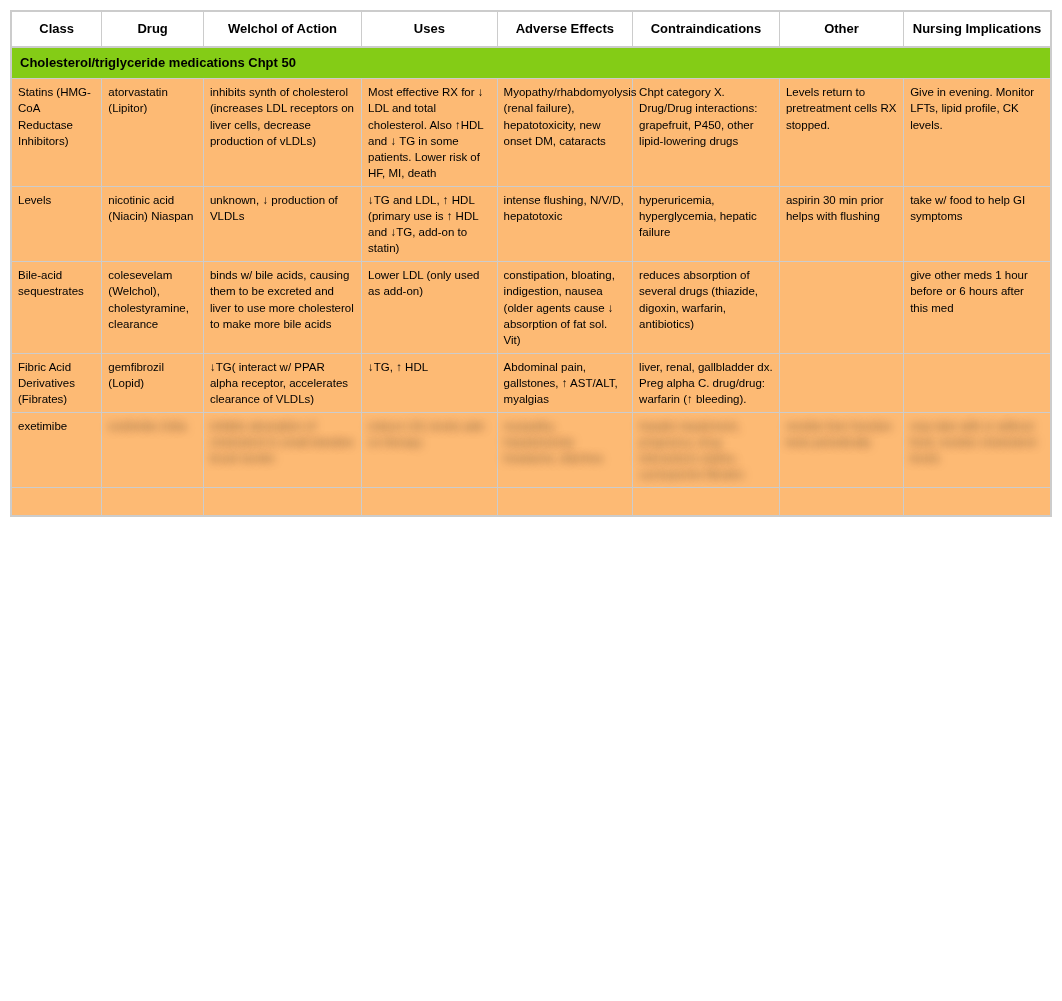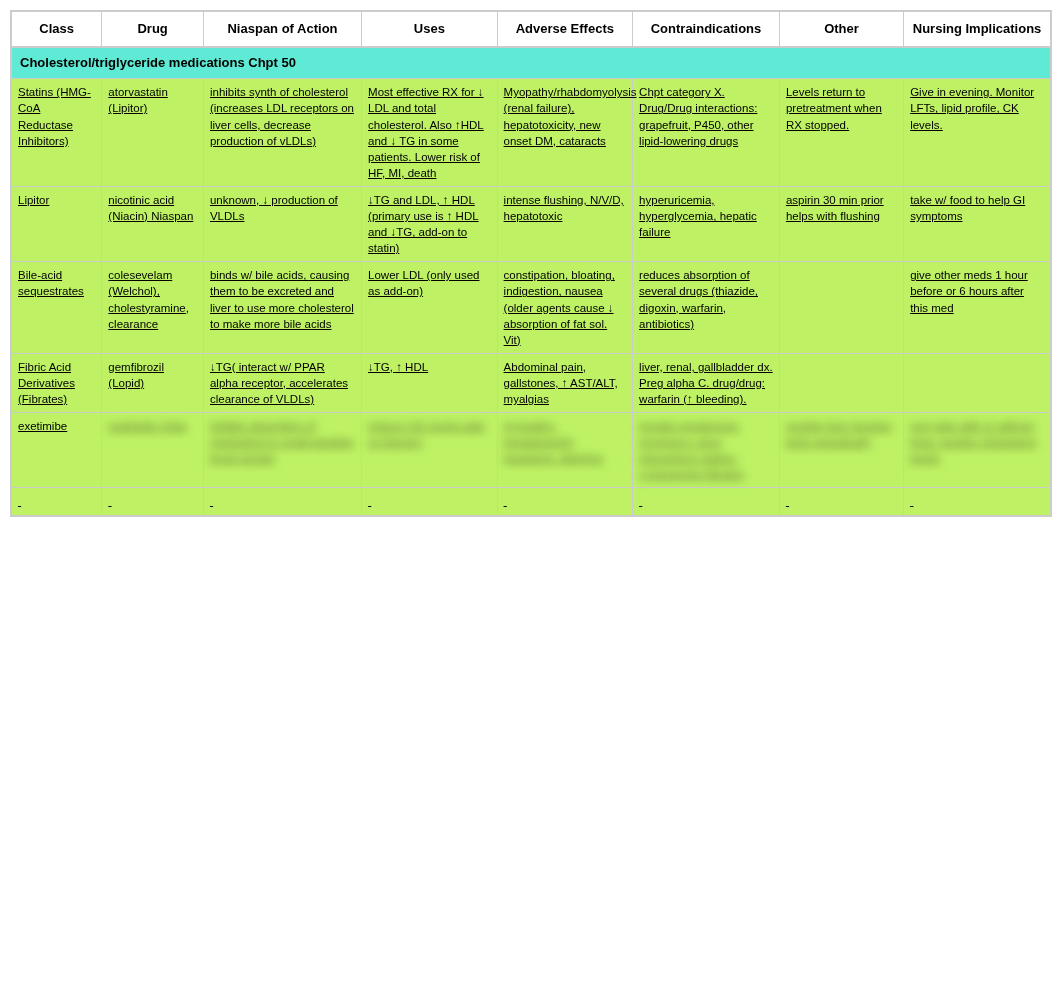--- a/index.html
+++ b/index.html
@@ -26,29 +26,28 @@
       line-height: 1.4;
     }
     thead tr th {
       background: #fff;
       font-weight: bold;
       font-size: 13px;
       padding: 8px 6px;
       border-bottom: 2px solid #ccc;
     }
     .section-header td {
-      background: #5eead4;
+      background: #84cc16;
       font-weight: bold;
       font-size: 13px;
       padding: 6px 8px;
       border-top: 2px solid #ccc;
     }
     tbody tr:not(.section-header) td {
-      background: #bef264;
-      text-decoration: underline;
+      background: #fdba74;
     }
     .blurred {
       color: transparent;
       text-shadow: 0 0 8px rgba(0,0,0,0.5);
       user-select: none;
     }
     col.col-class { width: 8%; }
     col.col-drug { width: 9%; }
     col.col-moa { width: 14%; }
     col.col-uses { width: 12%; }
@@ -69,44 +68,44 @@
       <col class="col-uses">
       <col class="col-ae">
       <col class="col-contra">
       <col class="col-other">
       <col class="col-nursing">
     </colgroup>
     <thead>
       <tr>
         <th>Class</th>
         <th>Drug</th>
-        <th>Niaspan of Action</th>
+        <th>Welchol of Action</th>
         <th>Uses</th>
         <th>Adverse Effects</th>
         <th>Contraindications</th>
         <th>Other</th>
         <th>Nursing Implications</th>
       </tr>
     </thead>
     <tbody id="table-body">
       <tr class="section-header">
         <td colspan="8">Cholesterol/triglyceride medications Chpt 50</td>
       </tr>
     <tr>
           <td>Statins (HMG-CoA Reductase Inhibitors)</td>
           <td>atorvastatin (Lipitor)</td>
           <td>inhibits synth of cholesterol (increases LDL receptors on liver cells, decrease production of vLDLs)</td>
           <td>Most effective RX for ↓ LDL and total cholesterol. Also ↑HDL and ↓ TG in some patients. Lower risk of HF, MI, death</td>
           <td>Myopathy/rhabdomyolysis (renal failure), hepatotoxicity, new onset DM, cataracts</td>
           <td>Chpt category X. Drug/Drug interactions: grapefruit, P450, other lipid-lowering drugs</td>
-          <td>Levels return to pretreatment when RX stopped.</td>
+          <td>Levels return to pretreatment cells RX stopped.</td>
           <td>Give in evening. Monitor LFTs, lipid profile, CK levels.</td>
         </tr>
         <tr>
-          <td>Lipitor</td>
+          <td>Levels</td>
           <td>nicotinic acid (Niacin) Niaspan</td>
           <td>unknown, ↓ production of VLDLs</td>
           <td>↓TG and LDL, ↑ HDL (primary use is ↑ HDL and ↓TG, add-on to statin)</td>
           <td>intense flushing, N/V/D, hepatotoxic</td>
           <td>hyperuricemia, hyperglycemia, hepatic failure</td>
           <td>aspirin 30 min prior helps with flushing</td>
           <td>take w/ food to help GI symptoms</td>
         </tr>
         <tr>
           <td>Bile-acid sequestrates</td>

